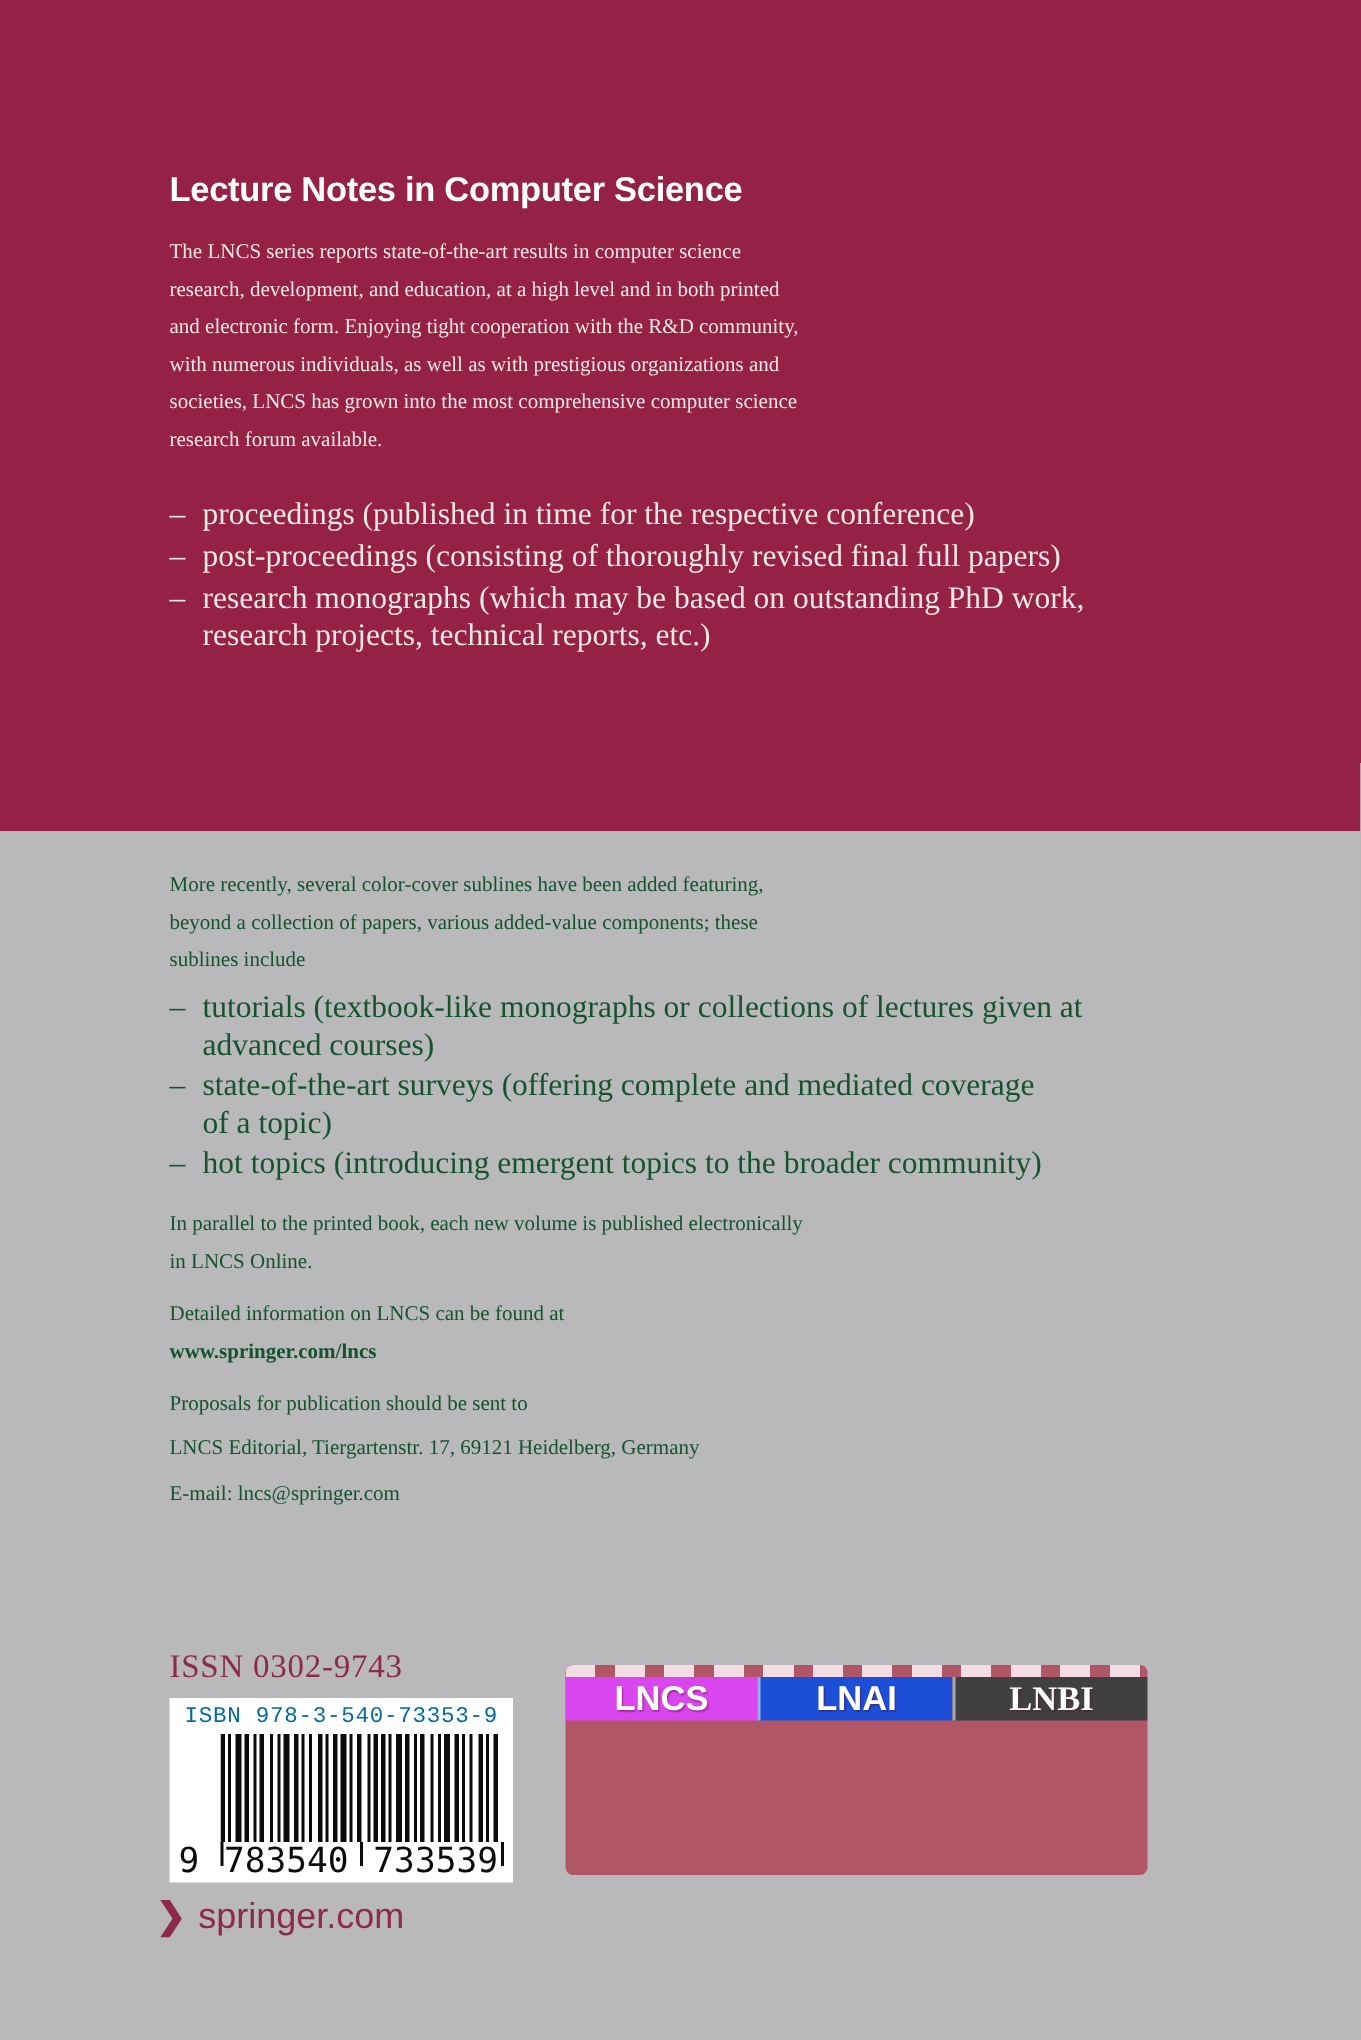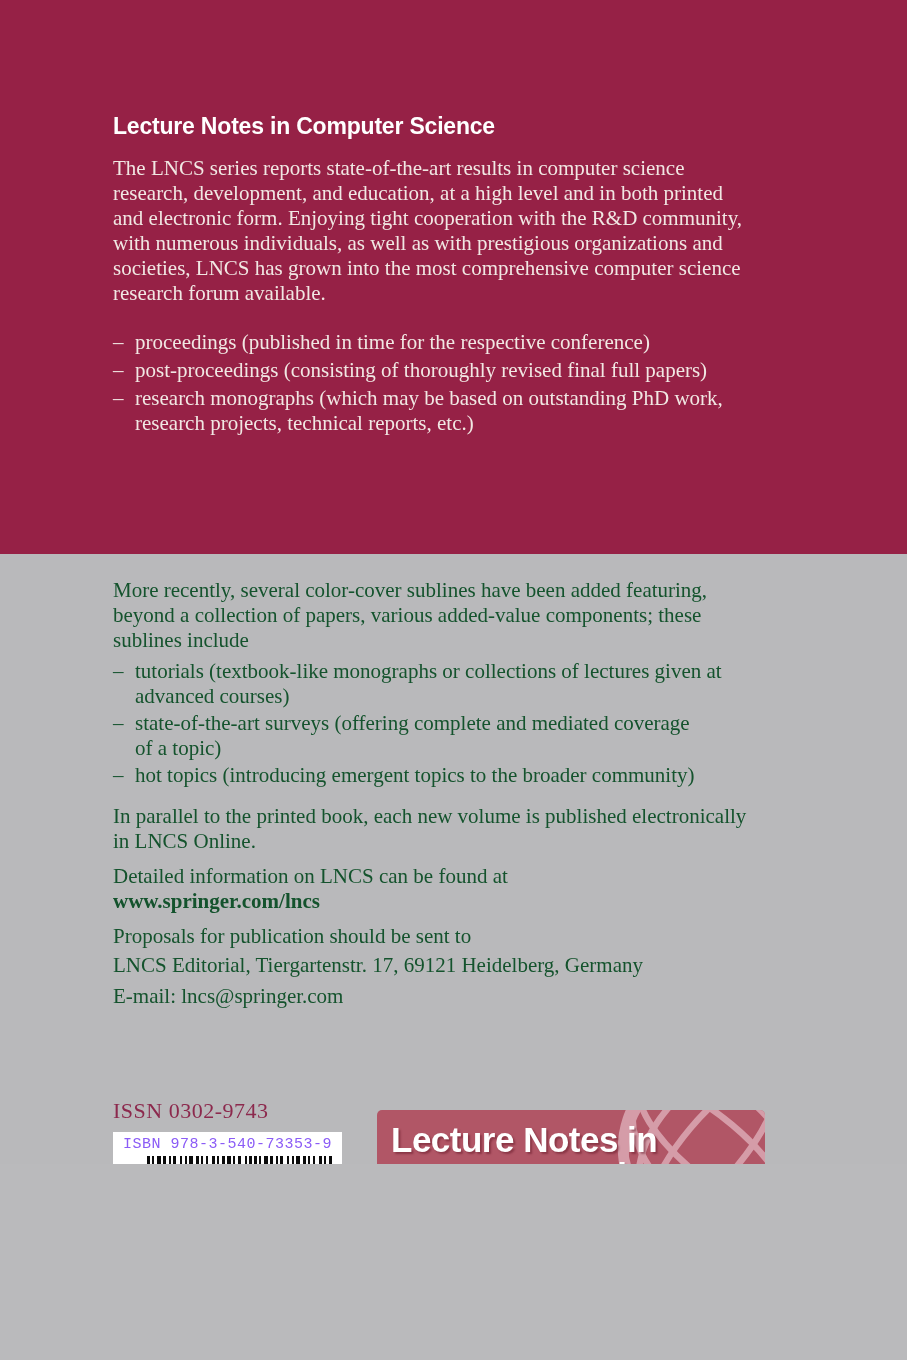--- a/index.html
+++ b/index.html
@@ -1,24 +1,24 @@
 <!DOCTYPE html>
 <html><head>
 <meta charset="utf-8">
 <style>
   html,body{margin:0;padding:0;background:#BABABC;}
-  .cover{position:relative;width:907px;height:1164px;background:#B9B9BB;overflow:hidden;
+  .cover{position:relative;width:907px;height:1360px;background:#B9B9BB;overflow:hidden;
          font-family:"Liberation Serif",serif;}
   
   .band{position:absolute;left:0;top:0;width:907px;height:554px;background:#962146;}
   .top-content{position:absolute;left:113px;top:112px;width:760px;color:#F1E7E3;}
   .top-heading{font-family:"Liberation Sans",sans-serif;font-weight:bold;font-size:23px;
                line-height:28px;color:#FFFFFF;margin:0 0 16px 0;letter-spacing:-0.2px;}
   .pre{white-space:pre-line;}
-  .para{font-size:21px;line-height:25px;margin:0;}
+  .para{font-size:14px;line-height:25px;margin:0;}
   .top-content .p1{margin-bottom:24px;}
   .top-content .p2{margin-bottom:10px;}
   ul.bullets{list-style:none;margin:0;padding:0;}
   ul.bullets li{display:flex;font-size:21px;line-height:25px;margin-bottom:3px;}
   ul.bullets .b-dash{width:22px;flex:0 0 22px;}
   ul.bullets .b-text{flex:1;}
   
   .gray-content{position:absolute;left:113px;top:578px;width:760px;color:#14532d;}
   .gray-content .p1{margin-bottom:6px;}
   .gray-content ul.bullets{margin-bottom:16px;}
@@ -26,21 +26,21 @@
   .gray-content .p2{margin-bottom:10px;}
   .info-block{margin-bottom:10px;}
   .info-url{font-weight:bold;}
   .proposals{margin-bottom:4px;}
   .address{margin-bottom:6px;}
   
   .issn{position:absolute;left:113px;top:1098px;font-size:22px;line-height:26px;
         color:#8C294D;letter-spacing:0.5px;}
   
   .barcode{position:absolute;left:113px;top:1132px;width:229px;height:123px;background:#FFFFFF;}
-  .isbn-line{position:absolute;left:0;top:4px;width:100%;text-align:center;color:#8b5cf6;
+  .isbn-line{position:absolute;left:0;top:4px;width:100%;text-align:center;color:#0369a1;
              font-family:"Liberation Mono",monospace;font-size:15px;letter-spacing:0.5px;}
   .bars{position:absolute;left:34px;top:24px;width:188px;height:72px;}
   .guard{position:absolute;width:2px;height:16px;top:96px;background:#0b0b0b;}
   .g1{left:34px;} .g2{left:127px;} .g3{left:221px;}
   .ean{position:absolute;left:0;bottom:2px;width:100%;box-sizing:border-box;padding:0 10px 0 6px;
        display:flex;justify-content:space-between;color:#0b0b0b;
        font-family:"DejaVu Sans Mono",monospace;font-size:23px;line-height:24px;}
   
   .logo-box{position:absolute;left:377px;top:1110px;width:388px;height:140px;background:#B15666;
             border-radius:5px;overflow:hidden;font-family:"Liberation Sans",sans-serif;}
@@ -170,37 +170,20 @@
     <div class="guard g2"></div>
     <div class="guard g3"></div>
     <div class="ean">
       <span>9</span>
       <span>783540</span>
       <span>733539</span>
     </div>
   </div>
 
   <div class="logo-box">
-    <div class="logo-main">
-      <svg class="globe" width="200" height="200" viewBox="0 0 100 100">
-        <g fill="none" stroke="#DCA9B4" stroke-width="3.2" transform="rotate(40 50 50)">
-          <circle cx="50" cy="50" r="46"></circle>
-          <ellipse cx="50" cy="50" rx="15" ry="46"></ellipse>
-          <ellipse cx="50" cy="50" rx="30" ry="46"></ellipse>
-          <ellipse cx="50" cy="50" rx="42" ry="46"></ellipse>
-          <ellipse cx="50" cy="50" rx="46" ry="15"></ellipse>
-          <ellipse cx="50" cy="50" rx="46" ry="30"></ellipse>
-          <ellipse cx="50" cy="50" rx="46" ry="42"></ellipse>
-        </g>
-      </svg>
-      <div class="logo-title">
-        <div class="l1">Lecture Notes in</div>
-        <div class="l2">Computer Science</div>
-      </div>
-    </div>
     <div class="logo-dash"></div>
     <div class="logo-tabs">
       <div class="tab tab-lncs">LNCS</div>
       <div class="tab tab-lnai">LNAI</div>
       <div class="tab tab-lnbi">LNBI</div>
     </div>
   </div>
 
   <div class="brand-row">
     <span class="chevron">❯</span>

